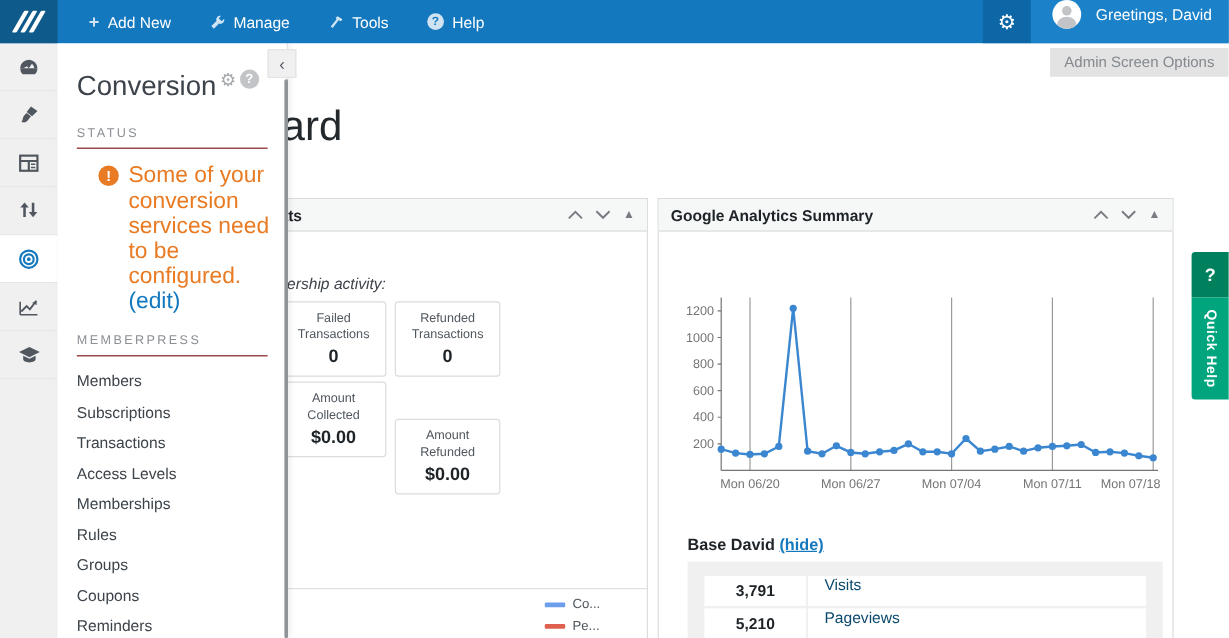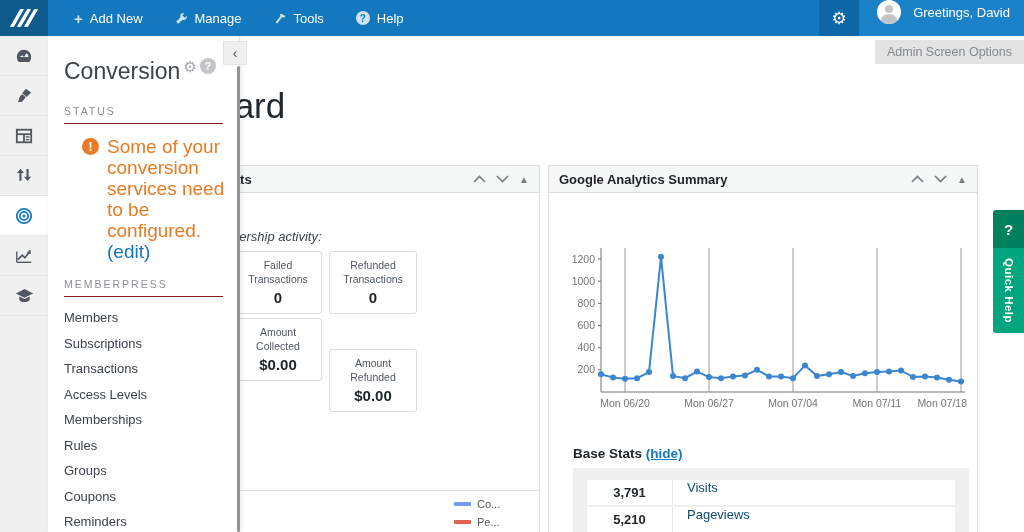--- a/index.html
+++ b/index.html
@@ -347,21 +347,21 @@
         <circle cx="320" cy="132.06153846153848" r="3" fill="#3b86d0"></circle>
         <circle cx="332" cy="131.5076923076923" r="3" fill="#3b86d0"></circle>
         <circle cx="344" cy="130.39999999999998" r="3" fill="#3b86d0"></circle>
         <circle cx="356" cy="137.04615384615386" r="3" fill="#3b86d0"></circle>
         <circle cx="368" cy="136.4923076923077" r="3" fill="#3b86d0"></circle>
         <circle cx="380" cy="137.6" r="3" fill="#3b86d0"></circle>
         <circle cx="392" cy="139.8153846153846" r="3" fill="#3b86d0"></circle>
         <circle cx="404" cy="141.47692307692307" r="3" fill="#3b86d0"></circle>
       </svg>
     <div class="base-stats-line">
-      <span>Base Stats </span><a>(hide)</a>
+      <span>Base David </span><a>(hide)</a>
     </div>
     <div class="stats-table" id="ga-stats-table">
         <div class="stats-row">
           <span class="num">3,791</span>
           <span class="lab">Visits</span>
         </div>
         <div class="stats-row">
           <span class="num">5,210</span>
           <span class="lab">Pageviews</span>
         </div>

